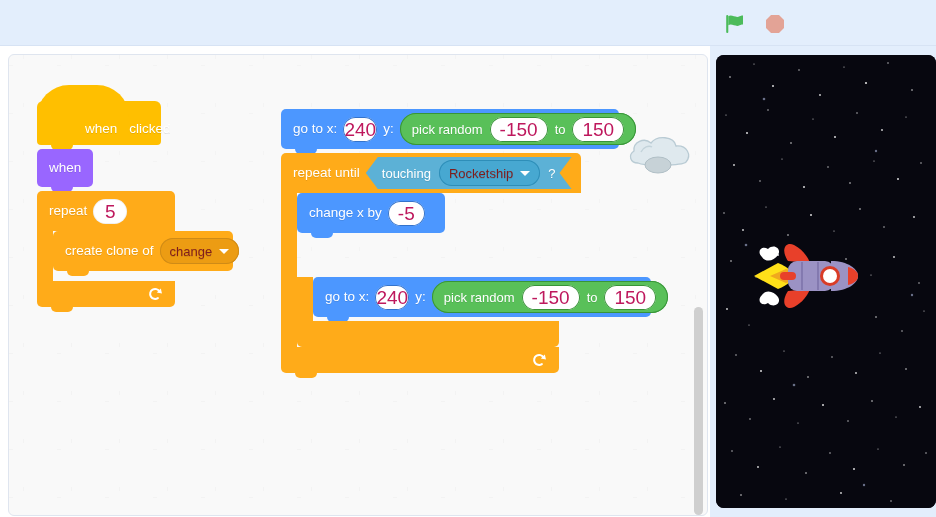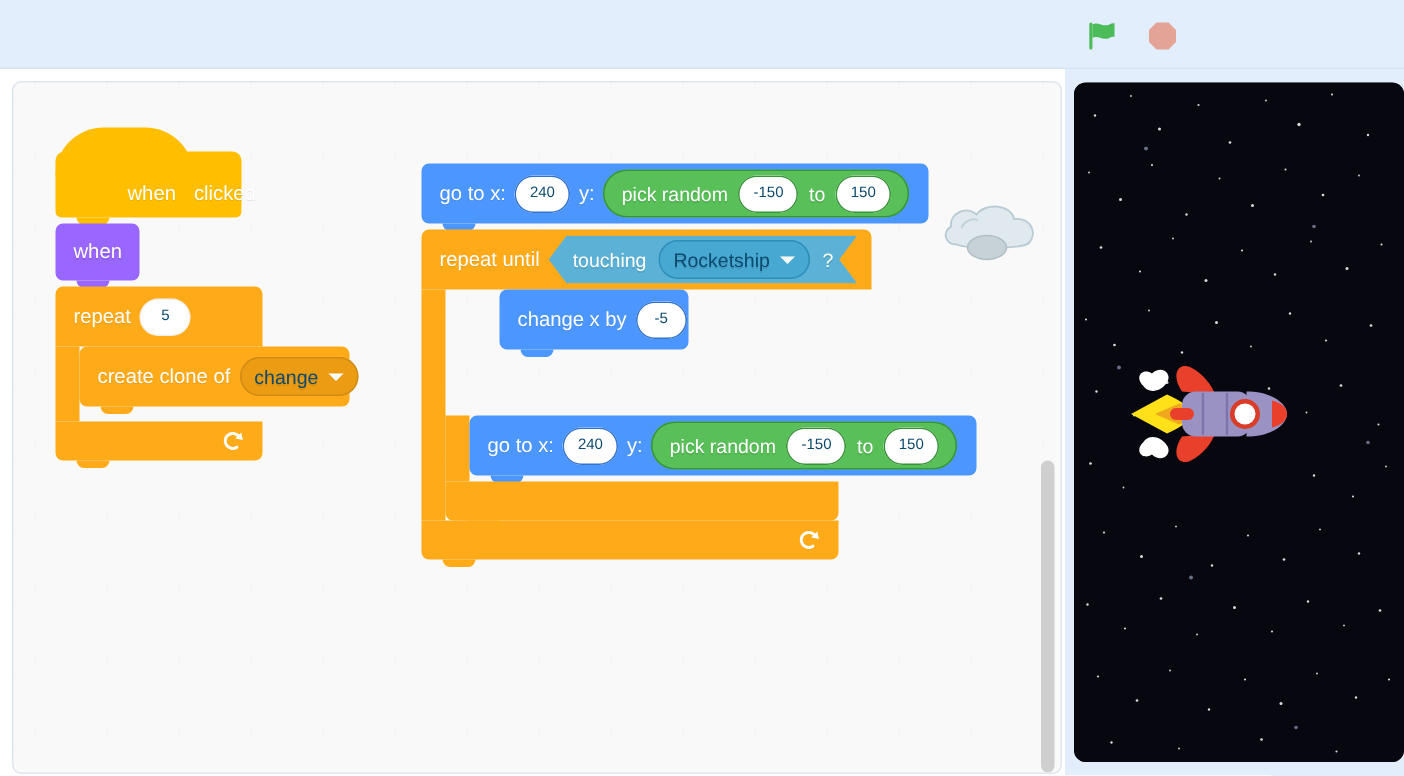--- a/index.html
+++ b/index.html
@@ -102,33 +102,33 @@
     height: 44px; padding-top: 12px; padding-left: 48px;
   }
   .hat-dome {
     position: absolute; left: 0; top: -16px;
     width: 92px; height: 32px;
     border-radius: 46px 46px 0 0;
   }
   .stack { height: 38px; border-radius: 5px; }
 
   .oval-input {
-    background: #fff; color: #0c4a6e; text-shadow: none;
+    background: #fff; color: #be185d; text-shadow: none;
     border-radius: 14px; height: 25px; min-width: 34px;
     display: flex; align-items: center; justify-content: center;
-    padding: 0 10px; font-size: 10px;
+    padding: 0 10px; font-size: 19px;
     box-shadow: inset 0 0 0 1px rgba(0,0,0,.06);
   }
   .oval-input.on-motion { box-shadow: inset 0 0 0 1px #3373cc; }
   .oval-input.on-operator { box-shadow: inset 0 0 0 1px #389438; }
 
   .dropdown {
     border-radius: 14px; height: 26px;
     display: flex; align-items: center; gap: 7px;
-    padding: 0 10px; font-size: 13px; color: #0c4a6e;
+    padding: 0 10px; font-size: 13px; color: #7f1d1d;
   }
   .dd-control { background: #ec9c13; box-shadow: inset 0 0 0 1px #cf8b17; }
   .dd-sensing { background: #47a8d1; box-shadow: inset 0 0 0 1px #2e8eb8; }
   .caret { width: 0; height: 0; border-left: 5px solid transparent; border-right: 5px solid transparent; border-top: 5px solid #fff; }
 
   .reporter-pill {
     background: #4c97ff; color: #fff; border-radius: 14px;
     height: 27px; display: flex; align-items: center; padding: 0 13px;
     font-size: 13px; box-shadow: inset 0 0 0 1px #3373cc;
   }
@@ -257,21 +257,21 @@
               <span>Rocketship</span>
               <i class="caret"></i>
             </div>
             <span>?</span>
           </div>
         </div>
         <div class="c-left control" style="top:40px; height:154px;"></div>
 
         <div class="inner-slot" style="top:40px;">
 
-          <div class="blk motion stack" style="width:126px; height:40px;margin-left:36px;">
+          <div class="blk motion stack" style="width:148px; height:40px;">
             <span class="label">change x by</span>
             <div class="oval-input on-motion">-5</div>
             <div class="notch-bottom motion"></div>
           </div>
 
           <div class="c-wrap" style="margin-top:4px; height:110px;">
             <div class="c-left control" style="top:40px; height:44px;"></div>
 
             <div class="inner-slot" style="top:40px;">
               <div class="blk motion stack" style="width:338px; height:40px;">

